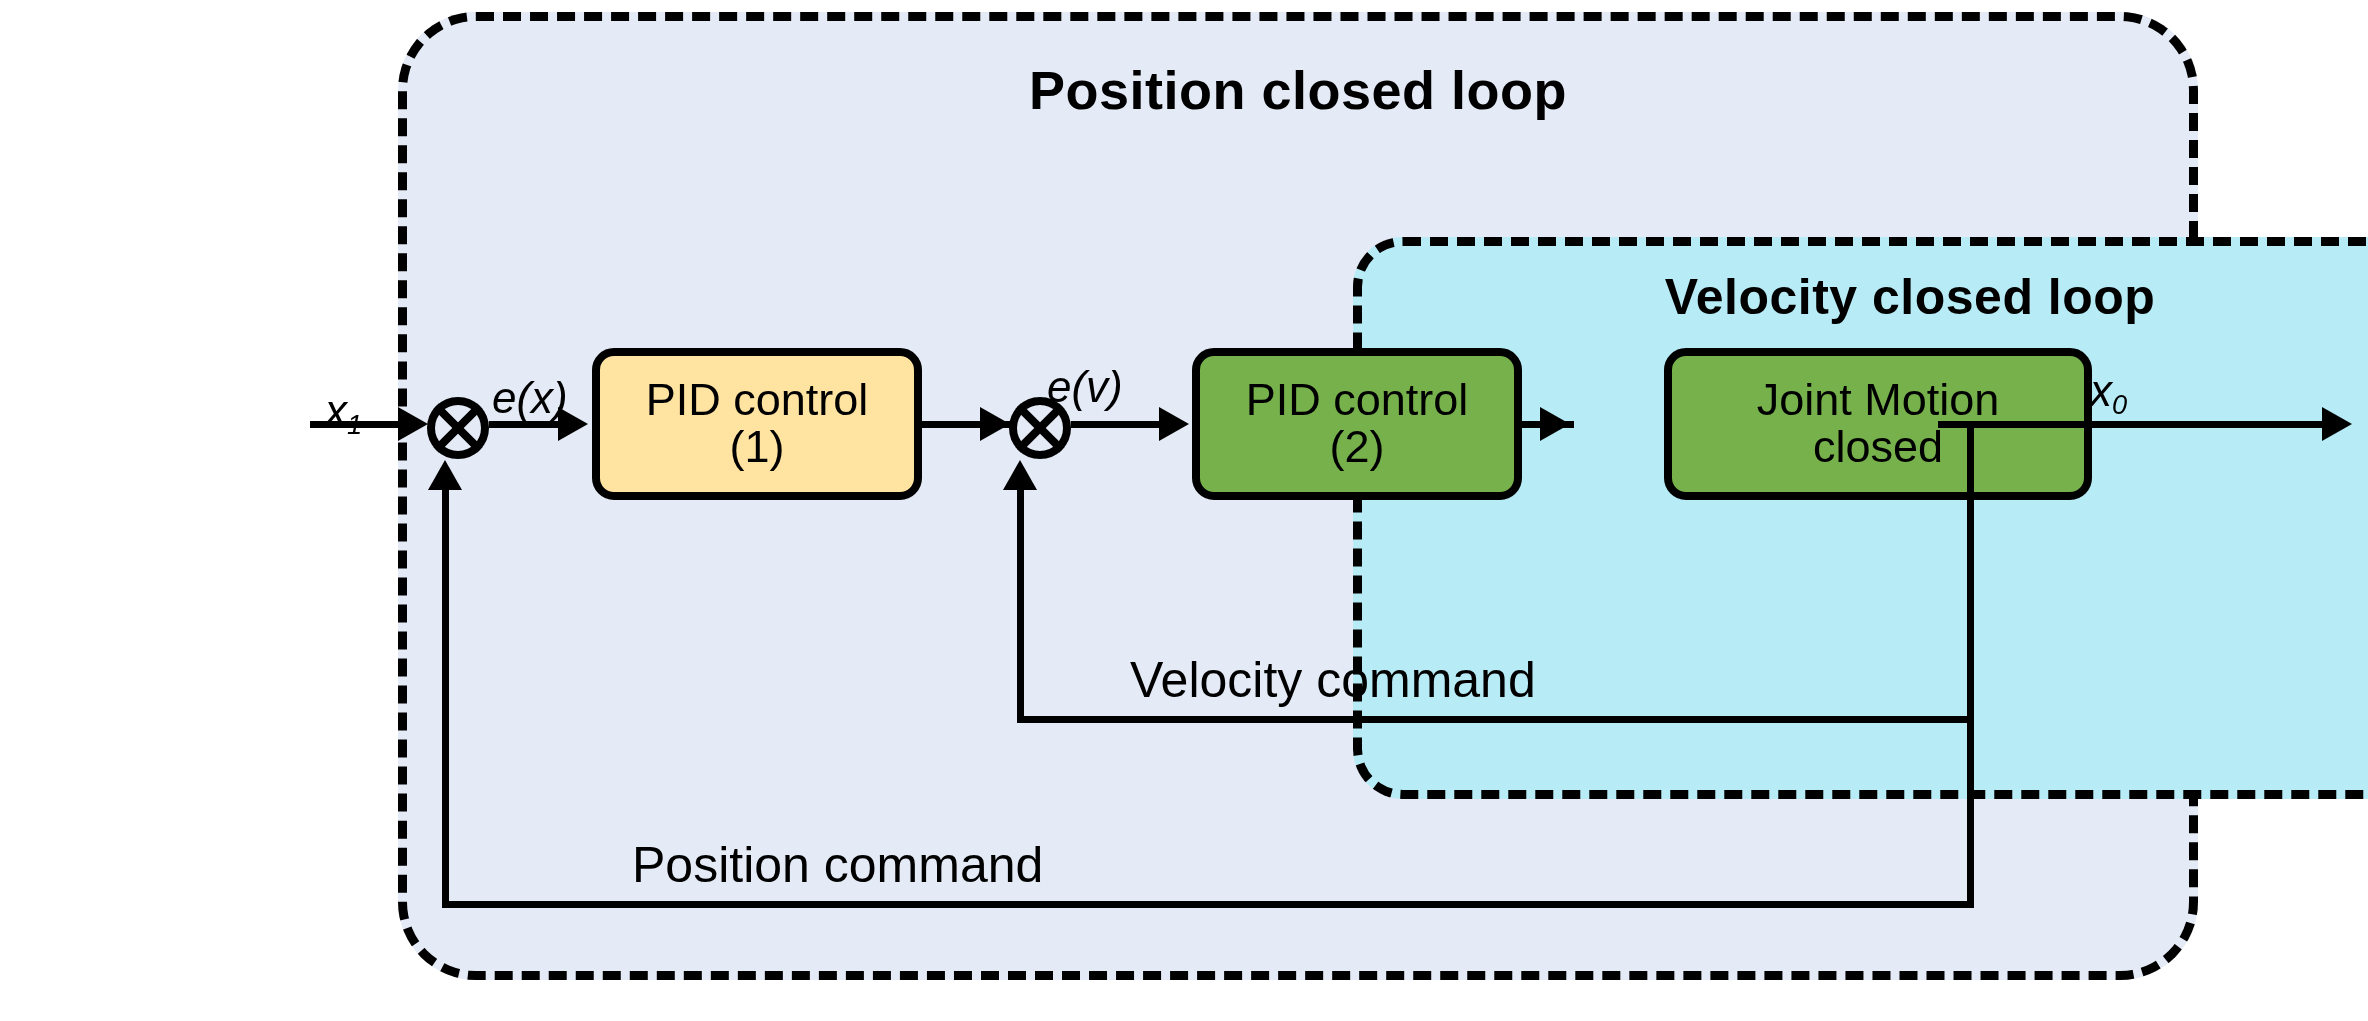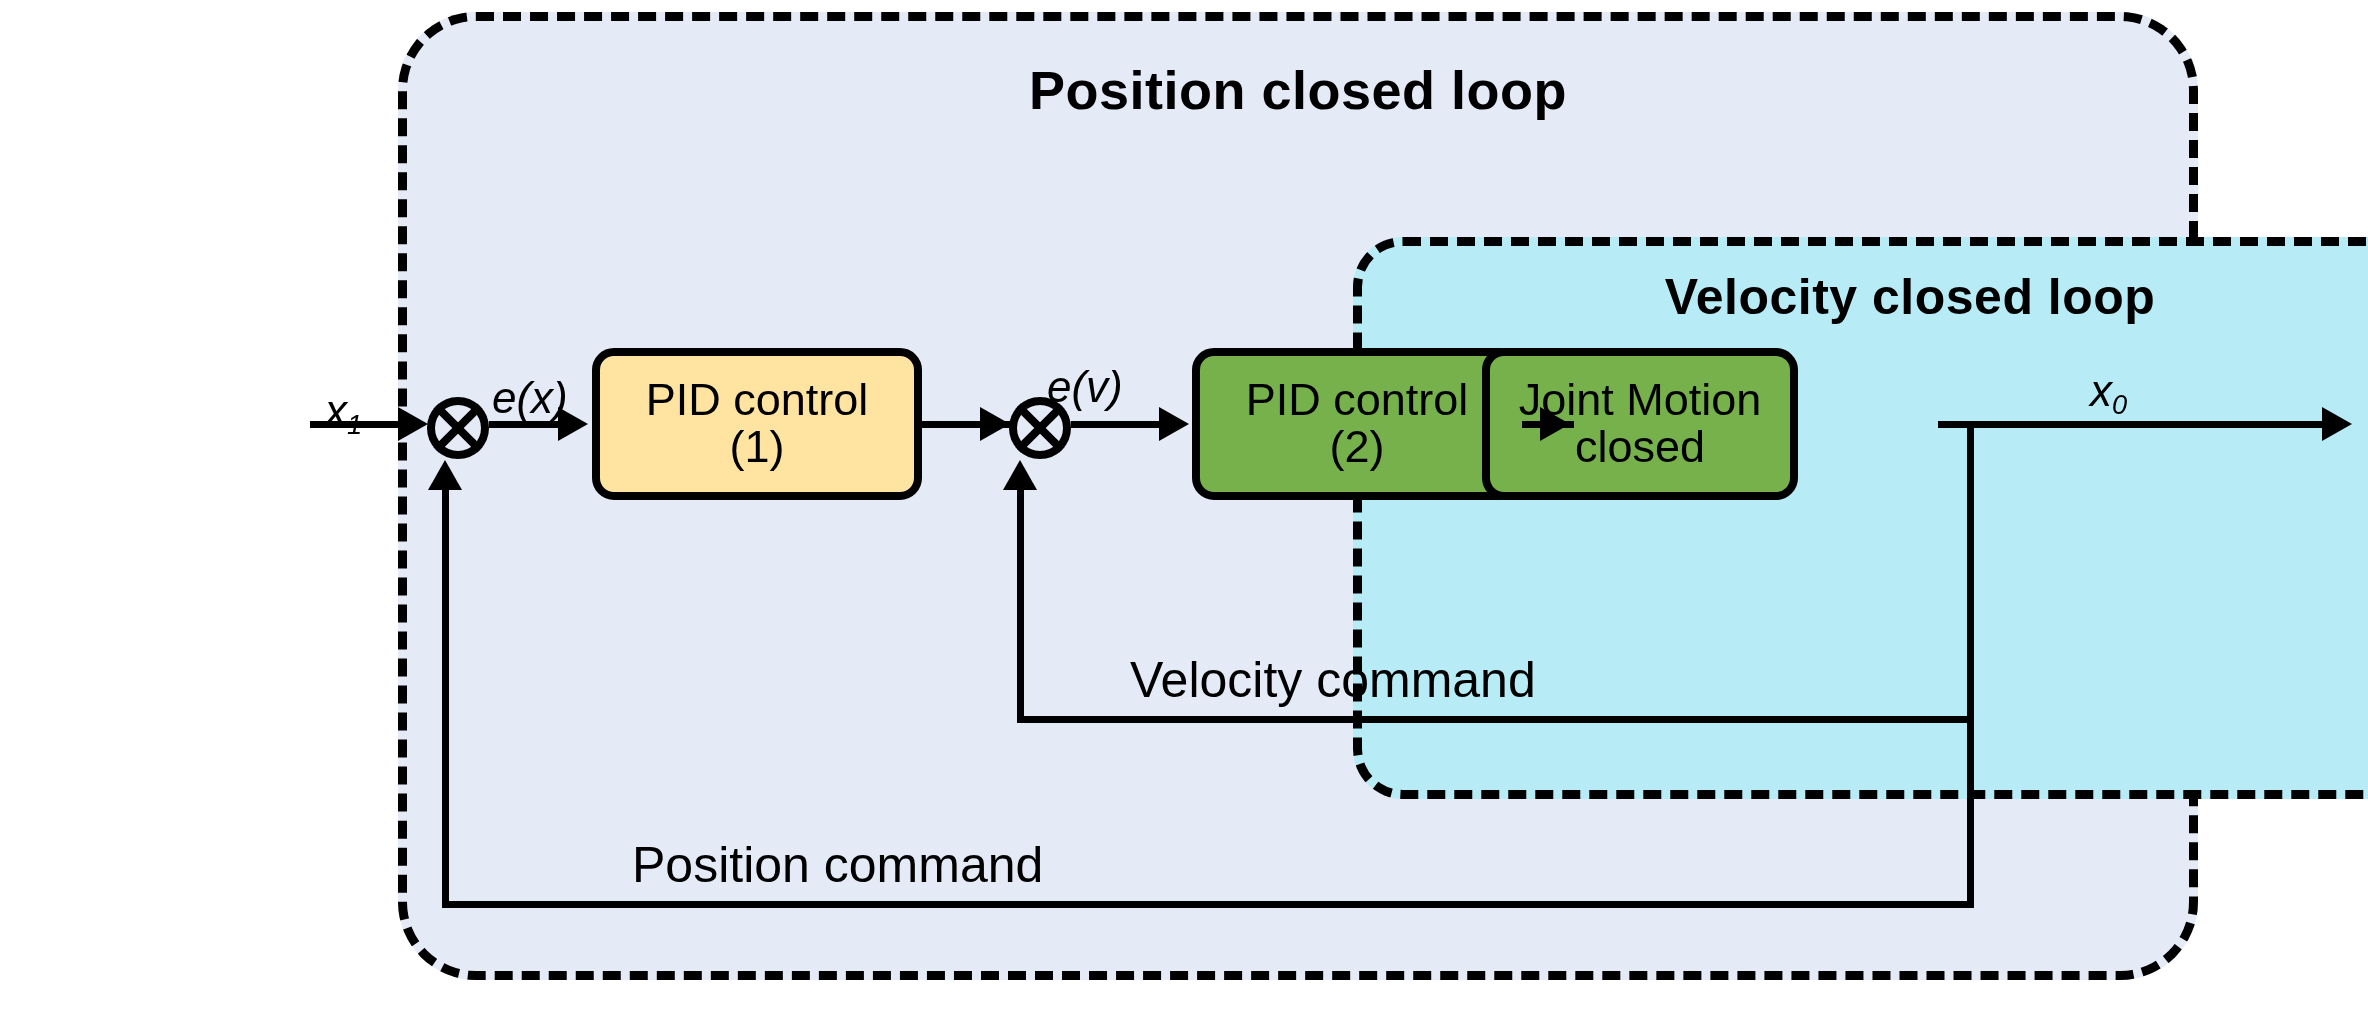--- a/index.html
+++ b/index.html
@@ -69,21 +69,21 @@
     line-height: 1.04;
     color: #000000;
     font-size: 45px;
     padding: 0 6px;
   }
   .block .l2 { display: block; }
 
   #block-input   { left: 22px;   top: 355px; width: 288px; height: 140px; background: #ef8232; }
   #block-pid1    { left: 592px;  top: 348px; width: 330px; height: 152px; background: #ffe3a0; }
   #block-pid2    { left: 1192px; top: 348px; width: 330px; height: 152px; background: #76b14b; }
-  #block-joint   { left: 1482px; top: 348px; width: 316px; height: 152px; background: #76b14b; }
+  #block-joint   { left: 1664px; top: 348px; width: 428px; height: 152px; background: #76b14b; }
 
   
   .summer {
     position: absolute;
     width: 62px;
     height: 62px;
     border: 8px solid #000000;
     border-radius: 50%;
     box-sizing: border-box;
     background: transparent;

